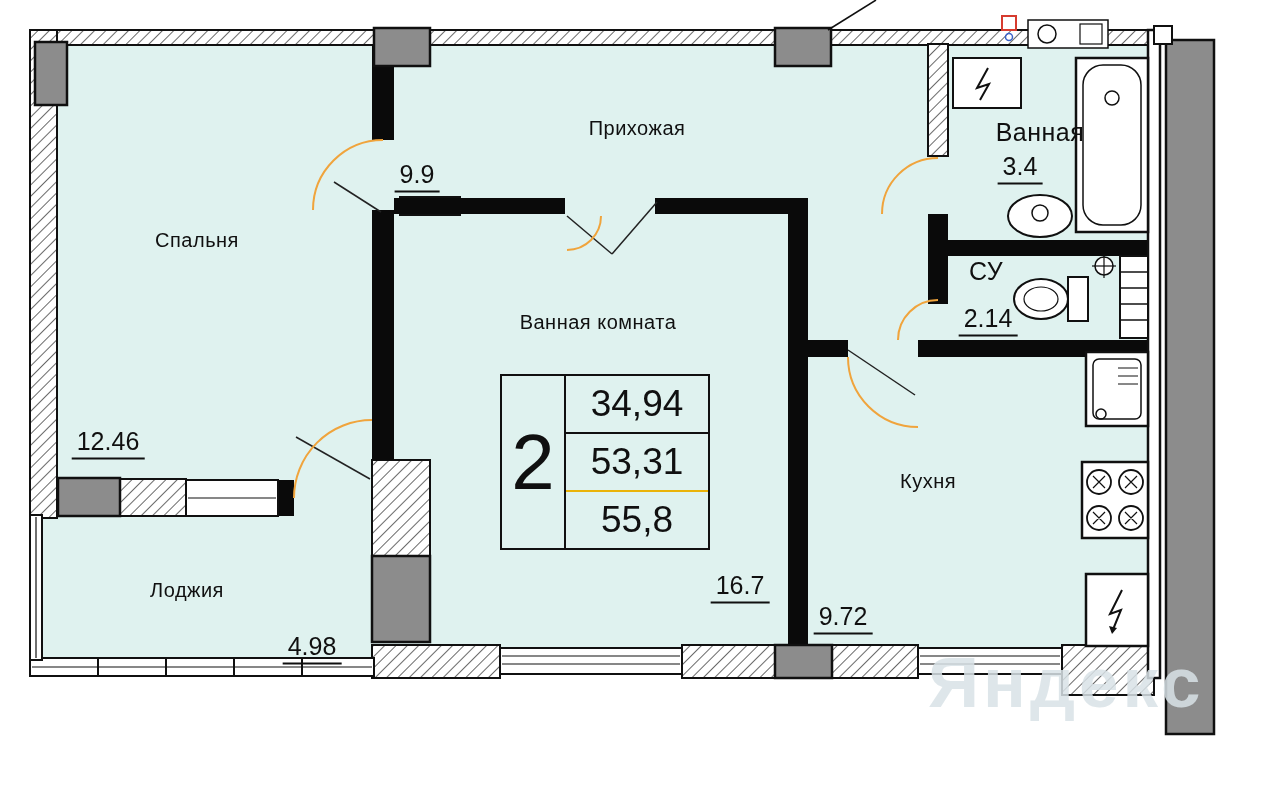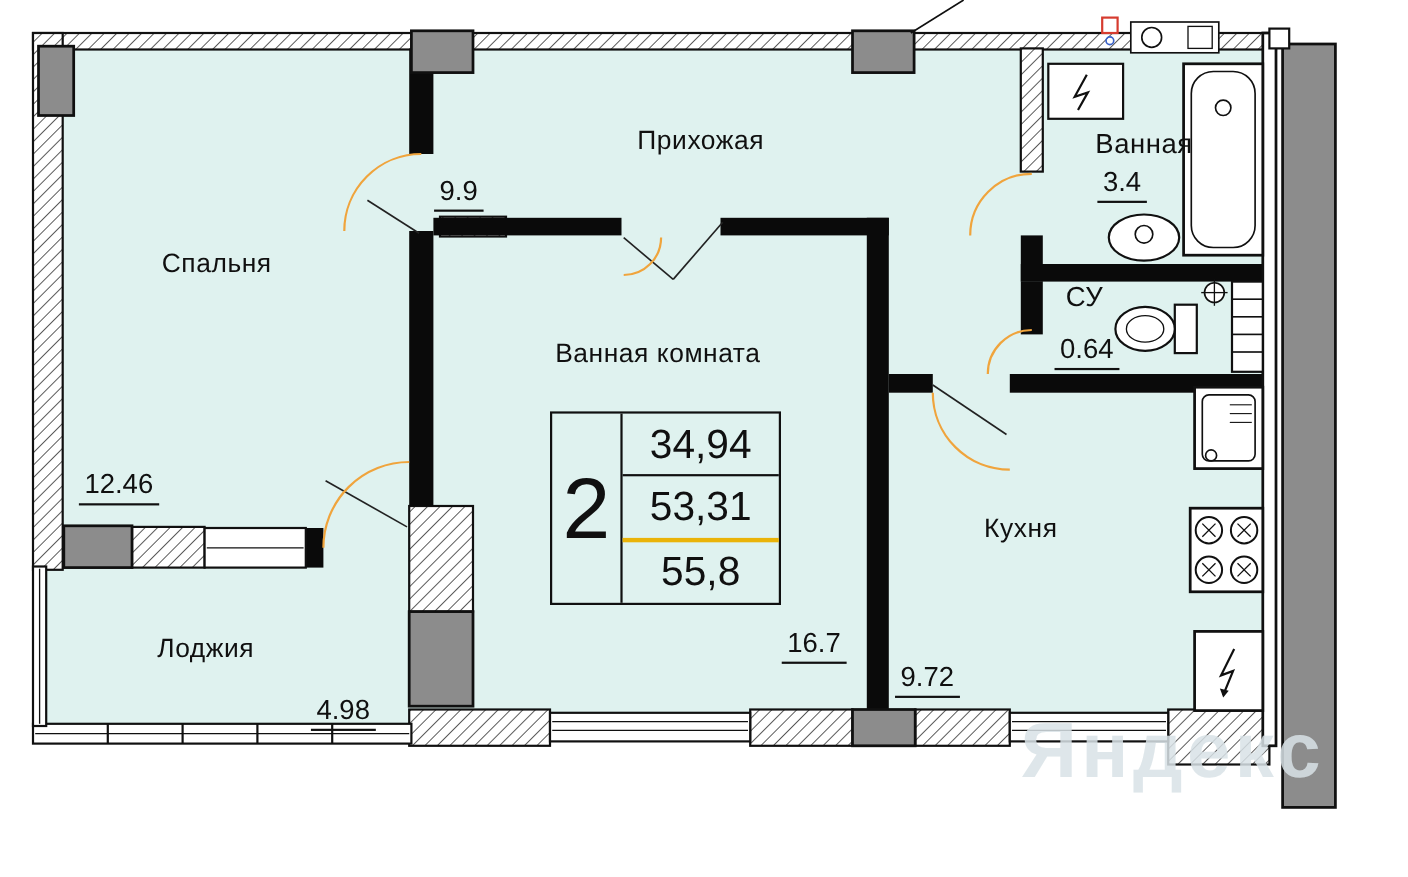--- a/index.html
+++ b/index.html
@@ -1,30 +1,30 @@
 <!DOCTYPE html>
 <html><head>
 <meta charset="utf-8">
 <style>
   html,body{margin:0;padding:0;background:#fff;}
   .stage{position:relative;width:1280px;height:797px;background:#ffffff;
          font-family:"Liberation Sans",sans-serif;color:#101010;overflow:hidden;}
   .stage svg{position:absolute;left:0;top:0;}
-  .lbl{position:absolute;transform:translate(-50%,-50%);font-size:24px;letter-spacing:.5px;
+  .lbl{position:absolute;transform:translate(-50%,-50%);font-size:20px;letter-spacing:.5px;
        white-space:nowrap;z-index:4;}
   .lbl.sm{font-size:25px;}
   .area{position:absolute;transform:translate(-50%,-50%);font-size:25px;border-bottom:2px solid #101010;
         padding:0 5px 2px;white-space:nowrap;z-index:4;}
   .info{position:absolute;left:500px;top:374px;width:206px;height:172px;border:2px solid #101010;
         display:flex;z-index:4;}
   .info-left{width:62px;border-right:2px solid #101010;display:flex;align-items:center;
              justify-content:center;font-size:78px;line-height:1;}
   .info-right{flex:1;display:flex;flex-direction:column;}
   .info-cell{flex:1;display:flex;align-items:center;justify-content:center;font-size:37px;}
-  .info-cell.mid{border-top:2px solid #101010;border-bottom:4px solid #eab308;}
+  .info-cell.mid{border-top:2px solid #101010;border-bottom:2px solid #eab308;}
   .wm{position:absolute;left:928px;top:642px;font-size:71px;font-weight:bold;letter-spacing:4px;
       color:rgba(216,226,230,0.85);z-index:3;}
 </style>
 </head>
 <body>
 
 <div class="stage">
 
 <svg width="1280" height="797" viewBox="0 0 1280 797">
   <defs>
@@ -188,21 +188,21 @@
 <div class="lbl" style="left:598px;top:322px;">Ванная комната</div>
 <div class="lbl sm" style="left:1040px;top:132px;">Ванная</div>
 <div class="lbl sm" style="left:986px;top:271px;">СУ</div>
 <div class="lbl" style="left:928px;top:481px;">Кухня</div>
 <div class="lbl" style="left:187px;top:590px;">Лоджия</div>
 
 <div class="area" style="left:108px;top:443px;">12.46</div>
 <div class="area" style="left:417px;top:176px;">9.9</div>
 <div class="area" style="left:740px;top:587px;">16.7</div>
 <div class="area" style="left:1020px;top:168px;">3.4</div>
-<div class="area" style="left:988px;top:320px;">0.64</div>
+<div class="area" style="left:988px;top:320px;">2.14</div>
 <div class="area" style="left:843px;top:618px;">9.72</div>
 <div class="area" style="left:312px;top:648px;">4.98</div>
 
 <div class="info">
   <div class="info-left">2</div>
   <div class="info-right">
     <div class="info-cell">34,94</div>
     <div class="info-cell mid">53,31</div>
     <div class="info-cell">55,8</div>
   </div>

